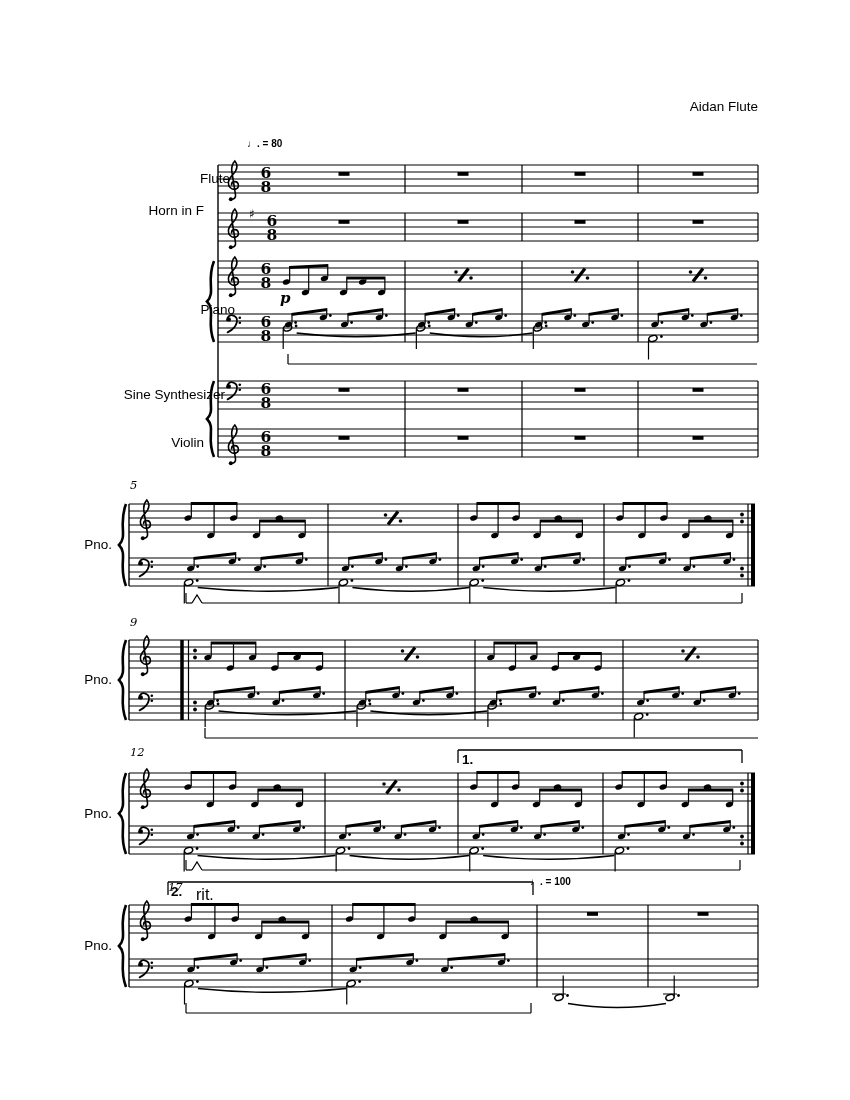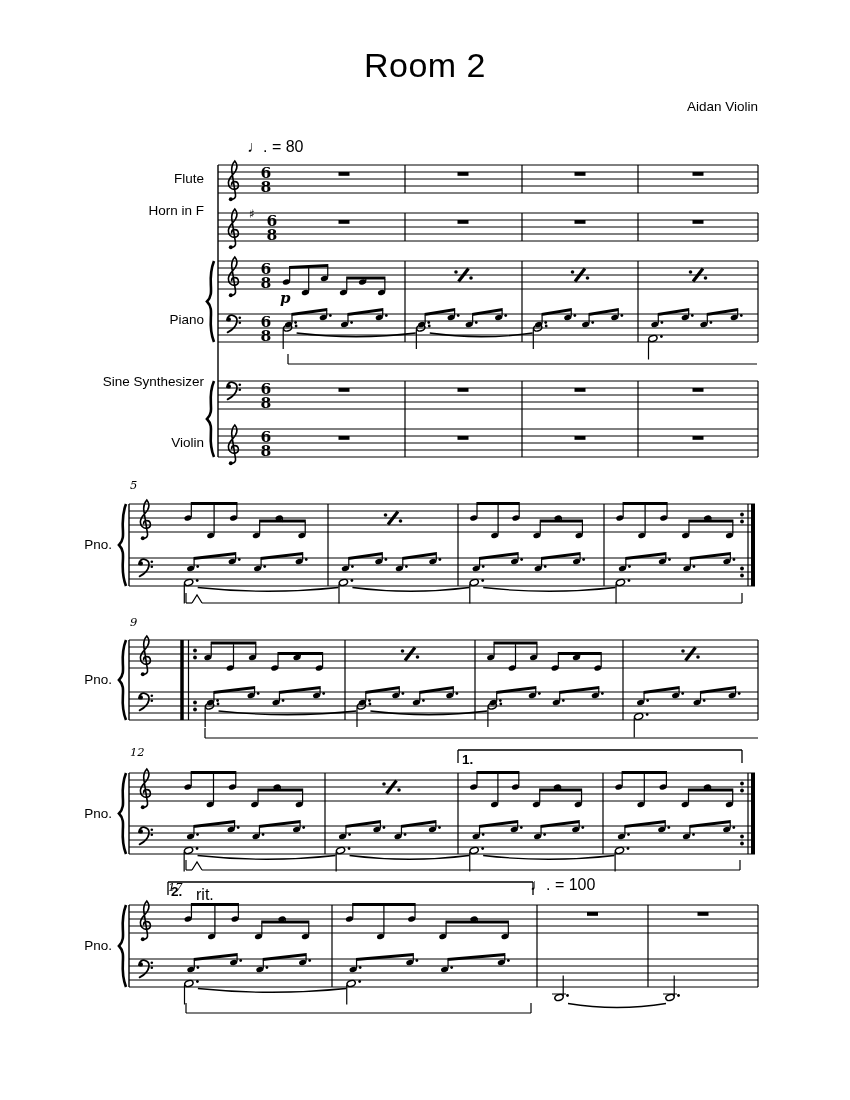--- a/index.html
+++ b/index.html
@@ -2,21 +2,21 @@
 <html><head>
 <meta charset="utf-8">
 <style>
   html,body{margin:0;padding:0;background:#fff;}
   #sheet{position:relative;width:850px;height:1100px;background:#ffffff;overflow:hidden;
          font-family:"Liberation Sans", sans-serif;color:#000;}
   #score-svg{position:absolute;left:0;top:0;}
   .abs{position:absolute;white-space:nowrap;}
   .title{font-size:34px;letter-spacing:.5px;text-align:center;left:0;width:850px;top:46px;}
   .composer{font-size:13.5px;top:99px;right:92px;}
-  .tempo{font-weight:normal;font-size:16px;}
+  .tempo{font-weight:bold;font-size:10px;}
   .inst-label{left:0;width:204px;text-align:right;font-size:13.5px;}
   .pno-label{left:0;width:112px;text-align:right;font-size:13.5px;}
   .mnum{font-family:"DejaVu Serif",serif;font-style:italic;font-size:11.5px;}
   .volta-label{font-weight:bold;font-size:13.5px;}
   .rit{font-size:16px;}
   .dyn{font-family:"DejaVu Serif",serif;font-style:italic;font-weight:bold;font-size:15px;}
 </style>
 </head>
 <body>
 
@@ -881,30 +881,29 @@
           <line x1="533" y1="882" x2="533" y2="895" stroke="#000" stroke-width="1.3"></line>
         </g>
         <g>
           <line x1="186" y1="1013" x2="531" y2="1013" stroke="#000" stroke-width="1.2"></line>
           <line x1="186" y1="1003" x2="186" y2="1013" stroke="#000" stroke-width="1.2"></line>
           <line x1="531" y1="1003" x2="531" y2="1013" stroke="#000" stroke-width="1.2"></line>
         </g>
       </g>
     </svg>
 
-  <div class="abs title">Room 2</div>
-  <div class="abs composer">Aidan Violin</div>
+  <div class="abs composer">Aidan Flute</div>
 
   <div class="abs tempo" style="left:247px;top:138px;">♩. = 80</div>
   <div class="abs tempo" style="left:530px;top:876px;text-align:right;">♩. = 100</div>
 
-  <div class="abs inst-label" style="top:171px;">Flute</div>
+  <div class="abs inst-label" style="top:171px;margin-left:26px;">Flute</div>
   <div class="abs inst-label" style="top:203px;">Horn in F</div>
-  <div class="abs inst-label" style="top:312px;">Piano</div>
-  <div class="abs inst-label" style="top:374px;">Sine Synthesizer</div>
+  <div class="abs inst-label" style="top:302px;padding-left:31px;">Piano</div>
+  <div class="abs inst-label" style="top:387px;padding-left:21px;">Sine Synthesizer</div>
   <div class="abs inst-label" style="top:435px;">Violin</div>
 
   <div class="abs pno-label" style="top:537px;">Pno.</div>
   <div class="abs pno-label" style="top:672px;">Pno.</div>
   <div class="abs pno-label" style="top:806px;">Pno.</div>
   <div class="abs pno-label" style="top:938px;">Pno.</div>
 
   <div class="abs mnum" style="left:130px;top:478px;">5</div>
   <div class="abs mnum" style="left:130px;top:615px;">9</div>
   <div class="abs mnum" style="left:130px;top:745px;">12</div>

